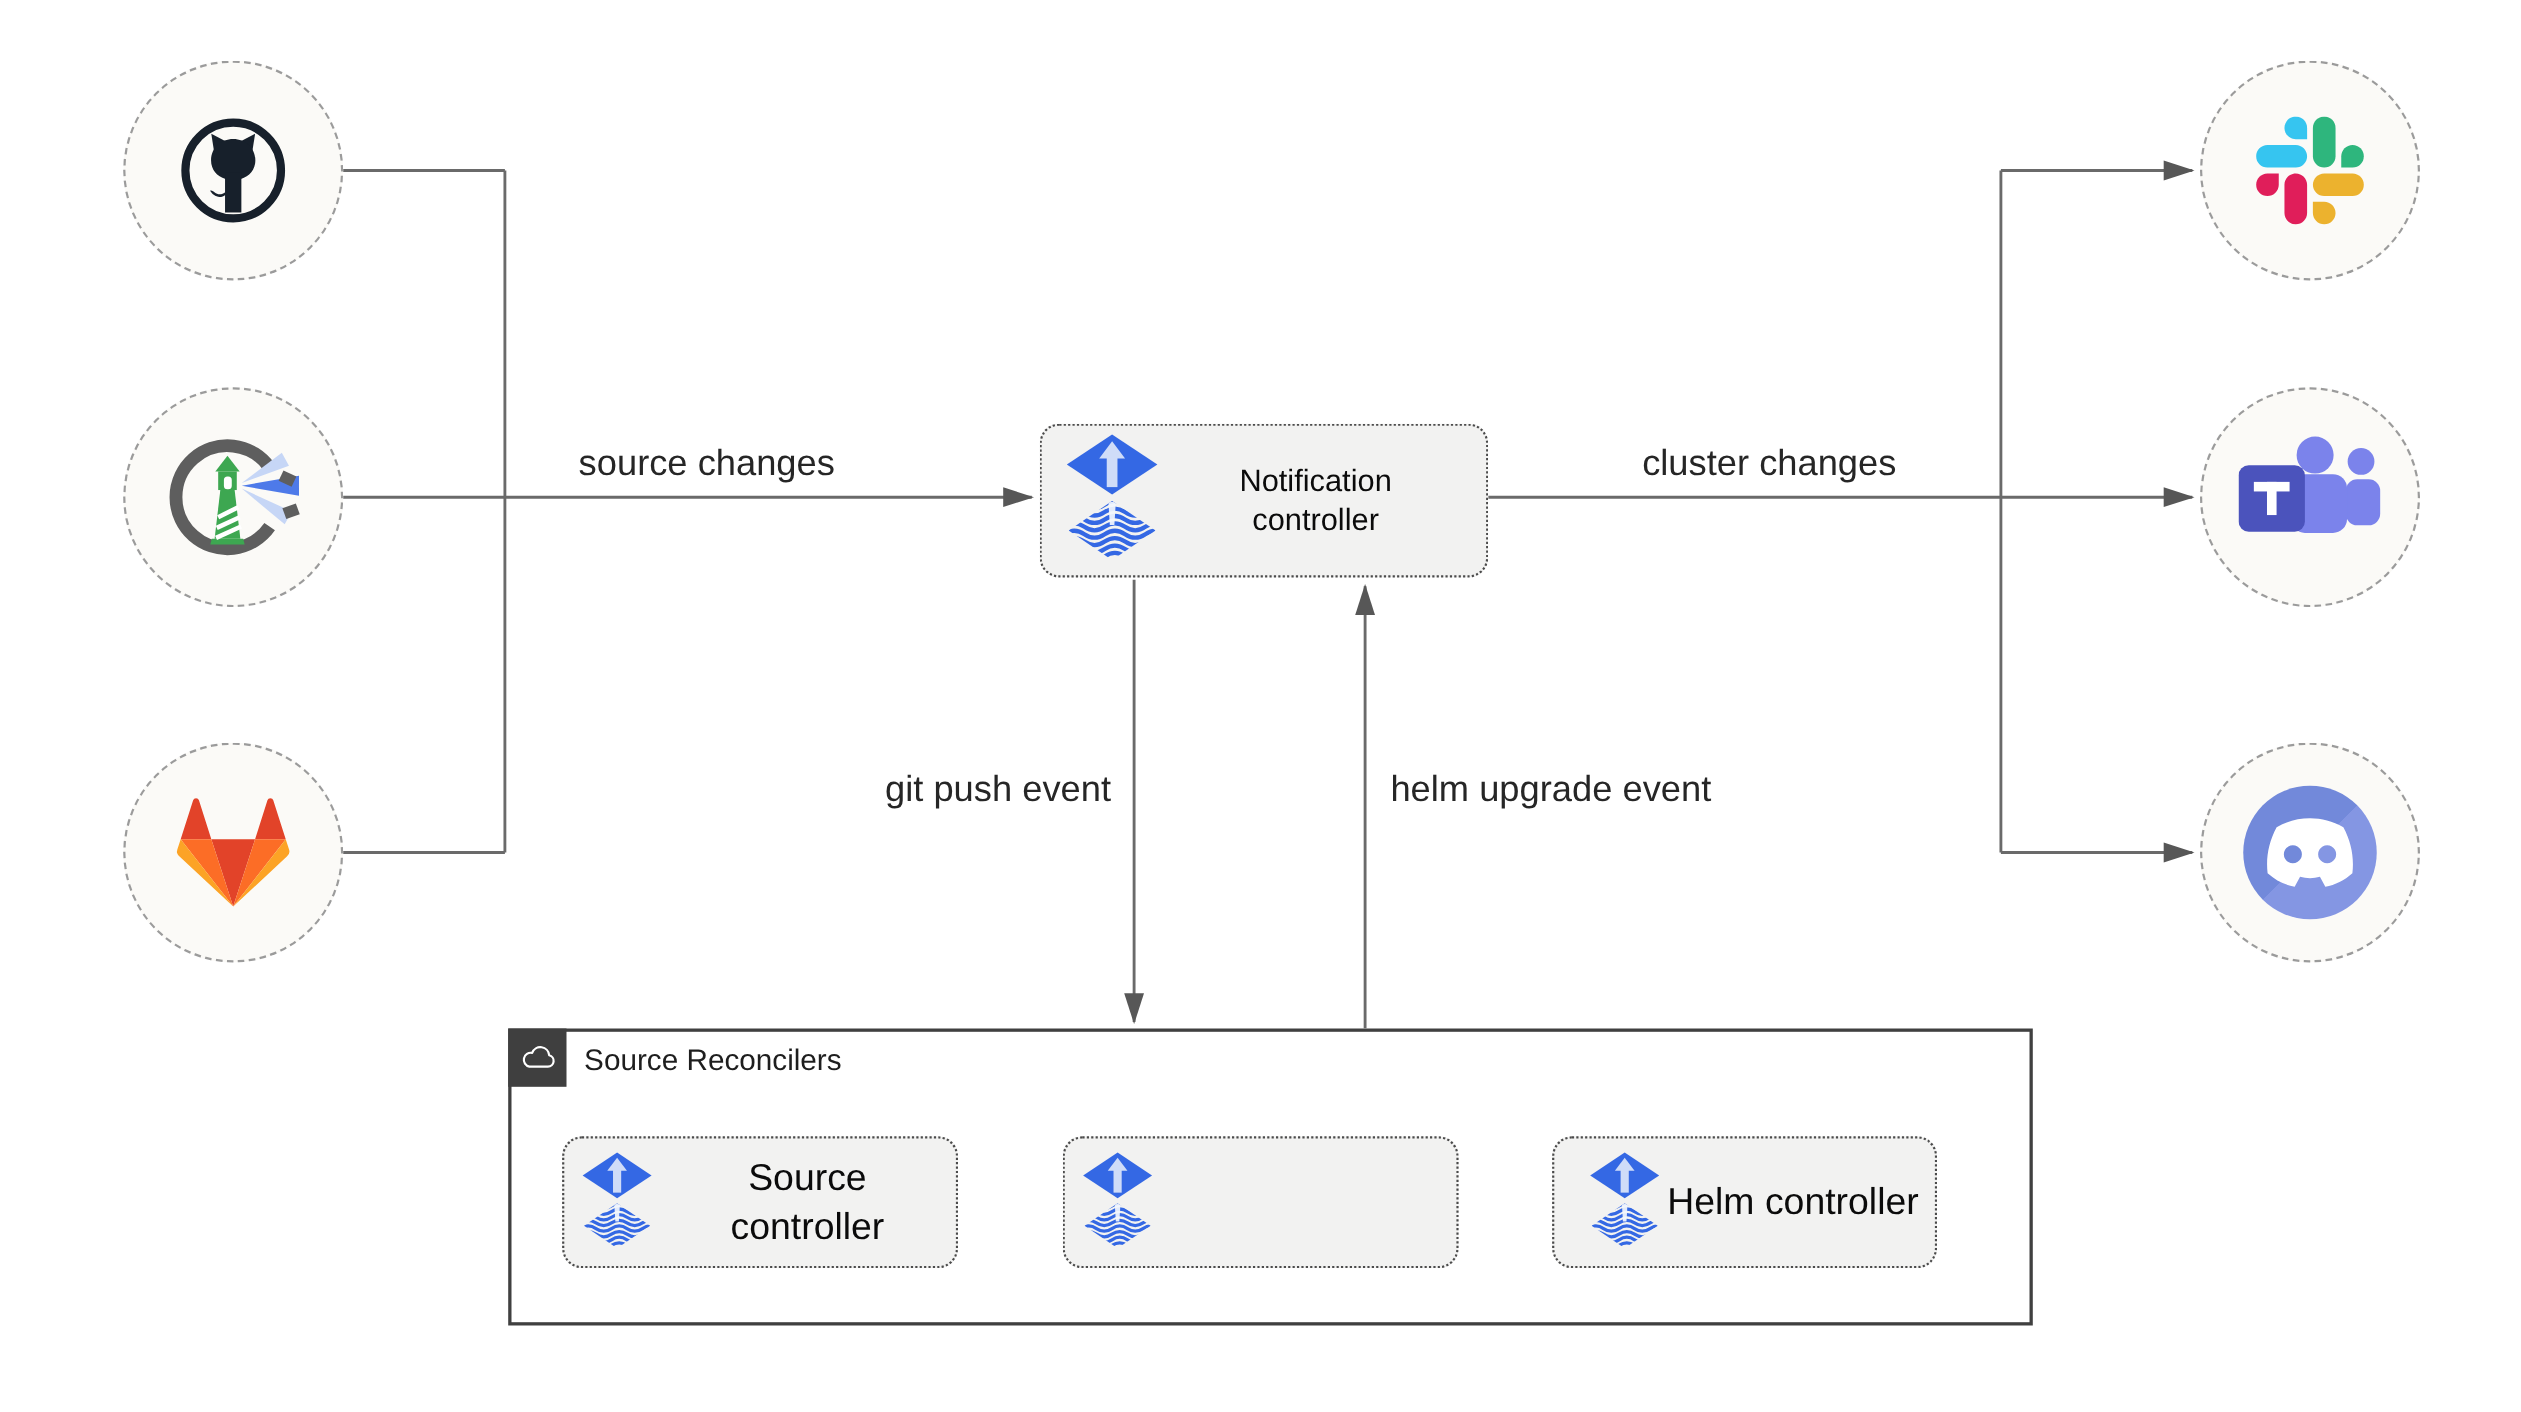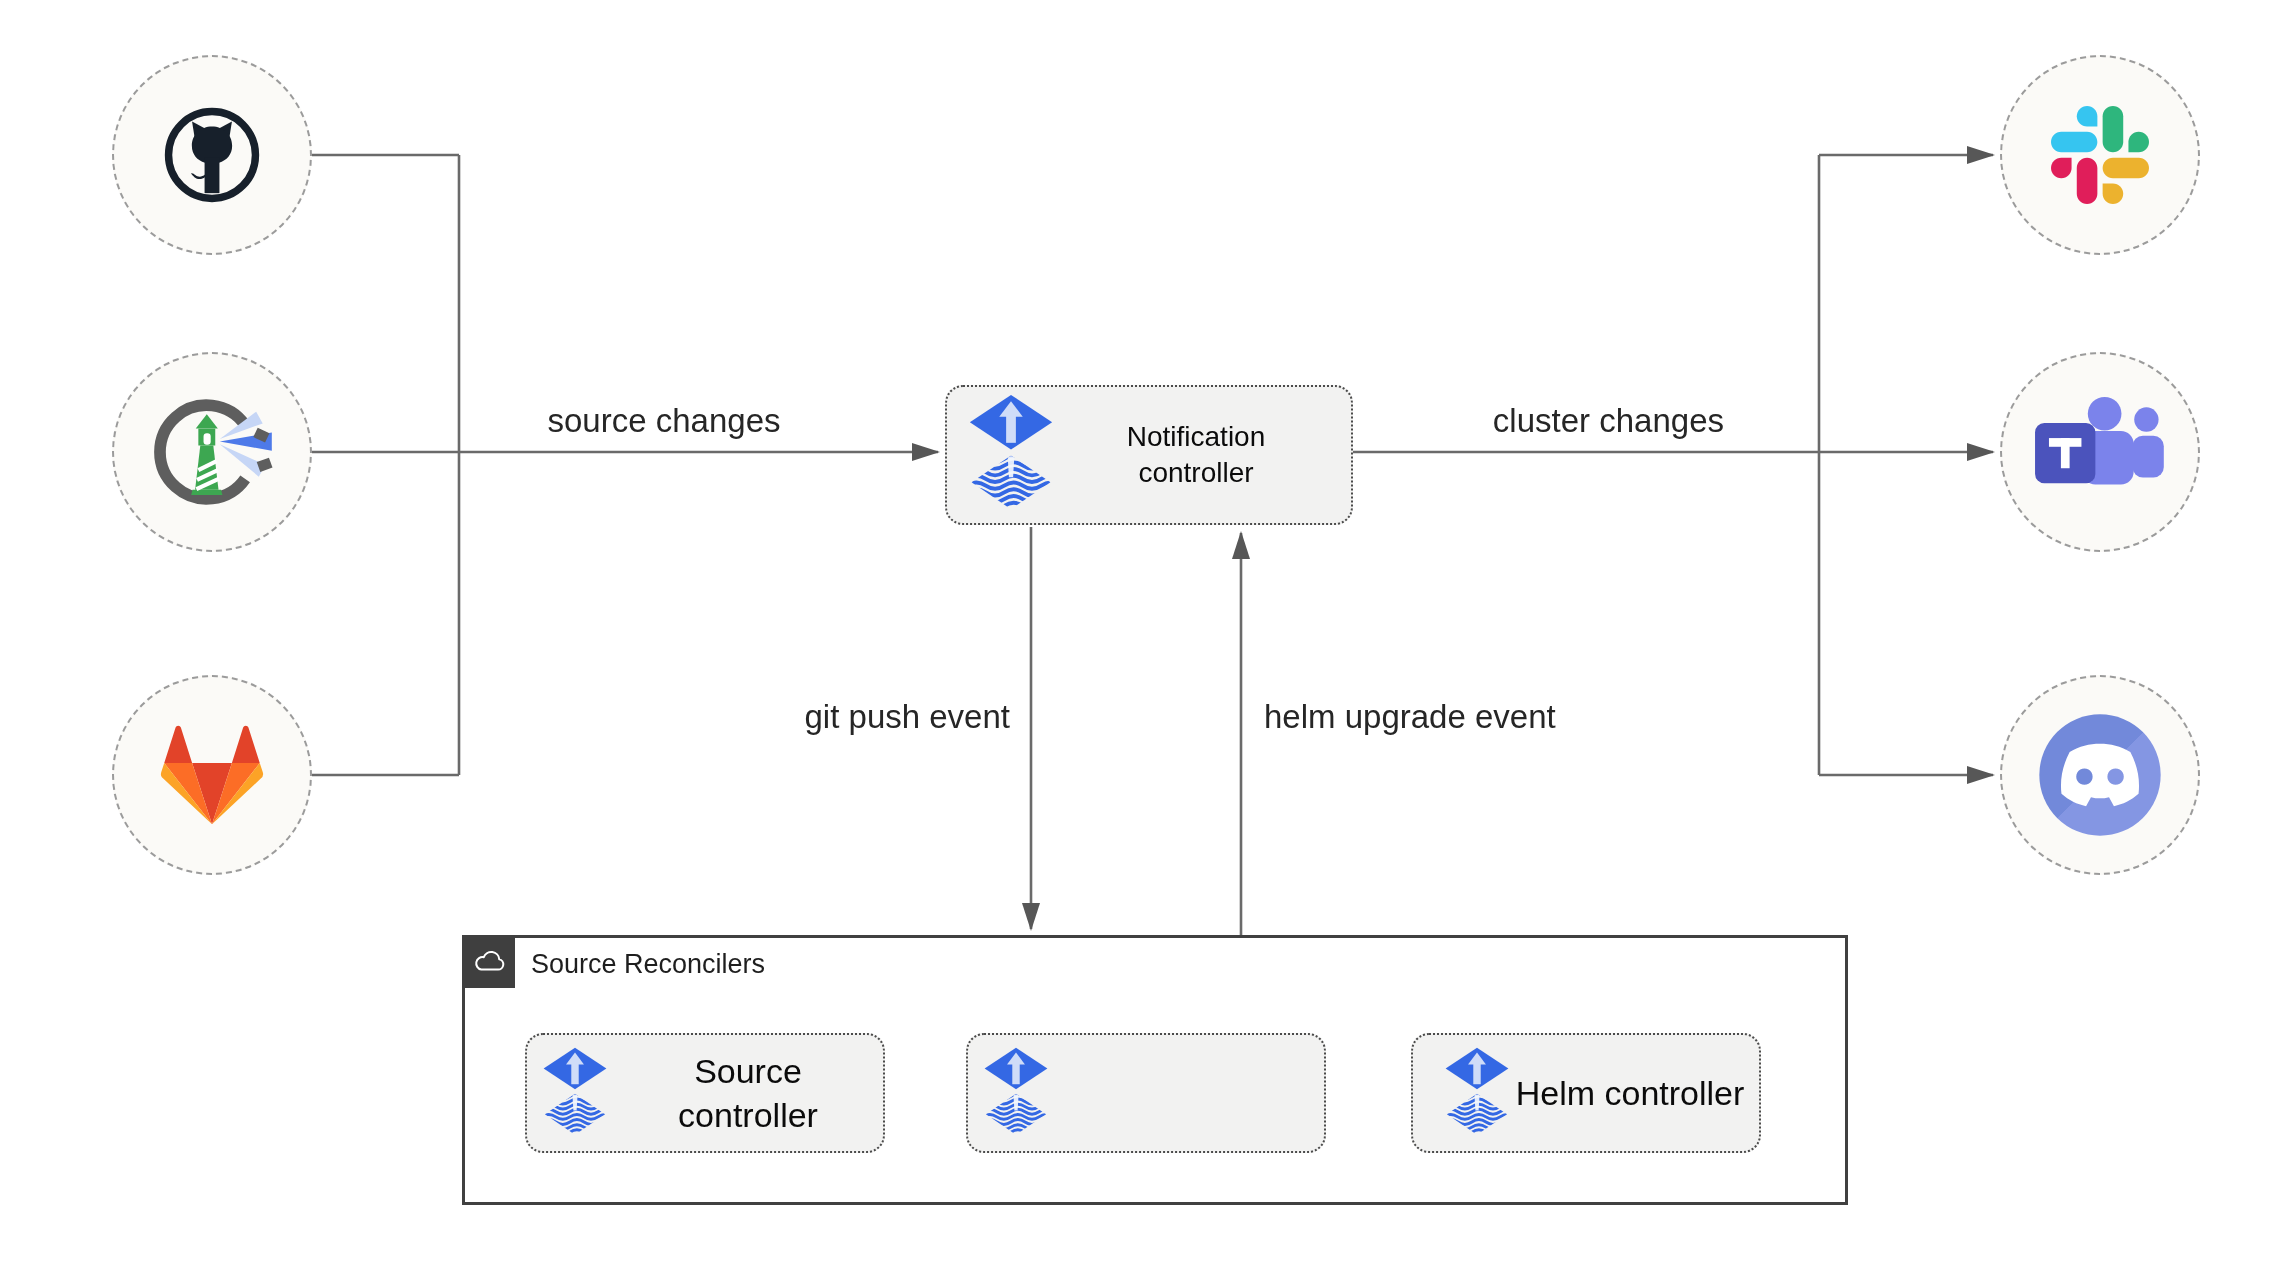--- a/index.html
+++ b/index.html
@@ -22,21 +22,21 @@
   .edge-label{position:absolute;font-size:33px;color:#262626;white-space:nowrap;}
 
   .group{position:absolute;left:462px;top:935px;width:1386px;height:270px;
          border:3px solid #404040;box-sizing:border-box;background:#ffffff;}
   .badge{position:absolute;left:-3px;top:-3px;width:53px;height:53px;background:#3f3f3f;
          display:flex;align-items:center;justify-content:center;}
   .group-title{position:absolute;left:66px;top:11px;font-size:27px;color:#1e1e1e;}
 
   .small-cbox{width:360px;height:120px;padding-left:16px;gap:6px;}
   .small-cbox .boxlabel{font-size:34px;padding-right:14px;}
-  .src{left:60px;top:95px;gap:20px;}
+  .src{left:46px;top:95px;gap:20px;}
   .kus{left:501px;top:95px;}
   .helm{left:946px;top:95px;width:350px;padding-left:32px;}
 </style>
 </head>
 <body>
 
 <div class="canvas">
 
   <svg width="0" height="0" style="position:absolute" aria-hidden="true">
     <defs>
@@ -134,21 +134,21 @@
     </svg>
   </div>
 
   <div class="cbox notif">
     <svg class="flux" width="84" height="122" viewBox="0 0 100 145">
       <use href="#flux-logo"></use>
     </svg>
     <div class="boxlabel">Notification controller</div>
   </div>
 
-  <div class="edge-label" style="left:514px;top:402px;width:300px;text-align:center;">source changes</div>
+  <div class="edge-label" style="left:526px;top:402px;width:300px;text-align:left;">source changes</div>
   <div class="edge-label" style="left:1424px;top:402px;width:300px;text-align:right;">cluster changes</div>
   <div class="edge-label" style="left:710px;top:698px;width:300px;text-align:right;">git push event</div>
   <div class="edge-label" style="left:1264px;top:698px;width:360px;text-align:left;">helm upgrade event</div>
 
   <div class="node" style="left:2000px;top:55px;">
     <svg width="98" height="98" viewBox="0 0 122.8 122.8">
       <g fill="#e01e5a">
         <path d="M25.8 77.6c0 7.1-5.8 12.9-12.9 12.9S0 84.7 0 77.6s5.8-12.9 12.9-12.9h12.9v12.9z"></path>
         <path d="M32.3 77.6c0-7.1 5.8-12.9 12.9-12.9s12.9 5.8 12.9 12.9v32.3c0 7.1-5.8 12.9-12.9 12.9s-12.9-5.8-12.9-12.9V77.6z"></path>
       </g>

